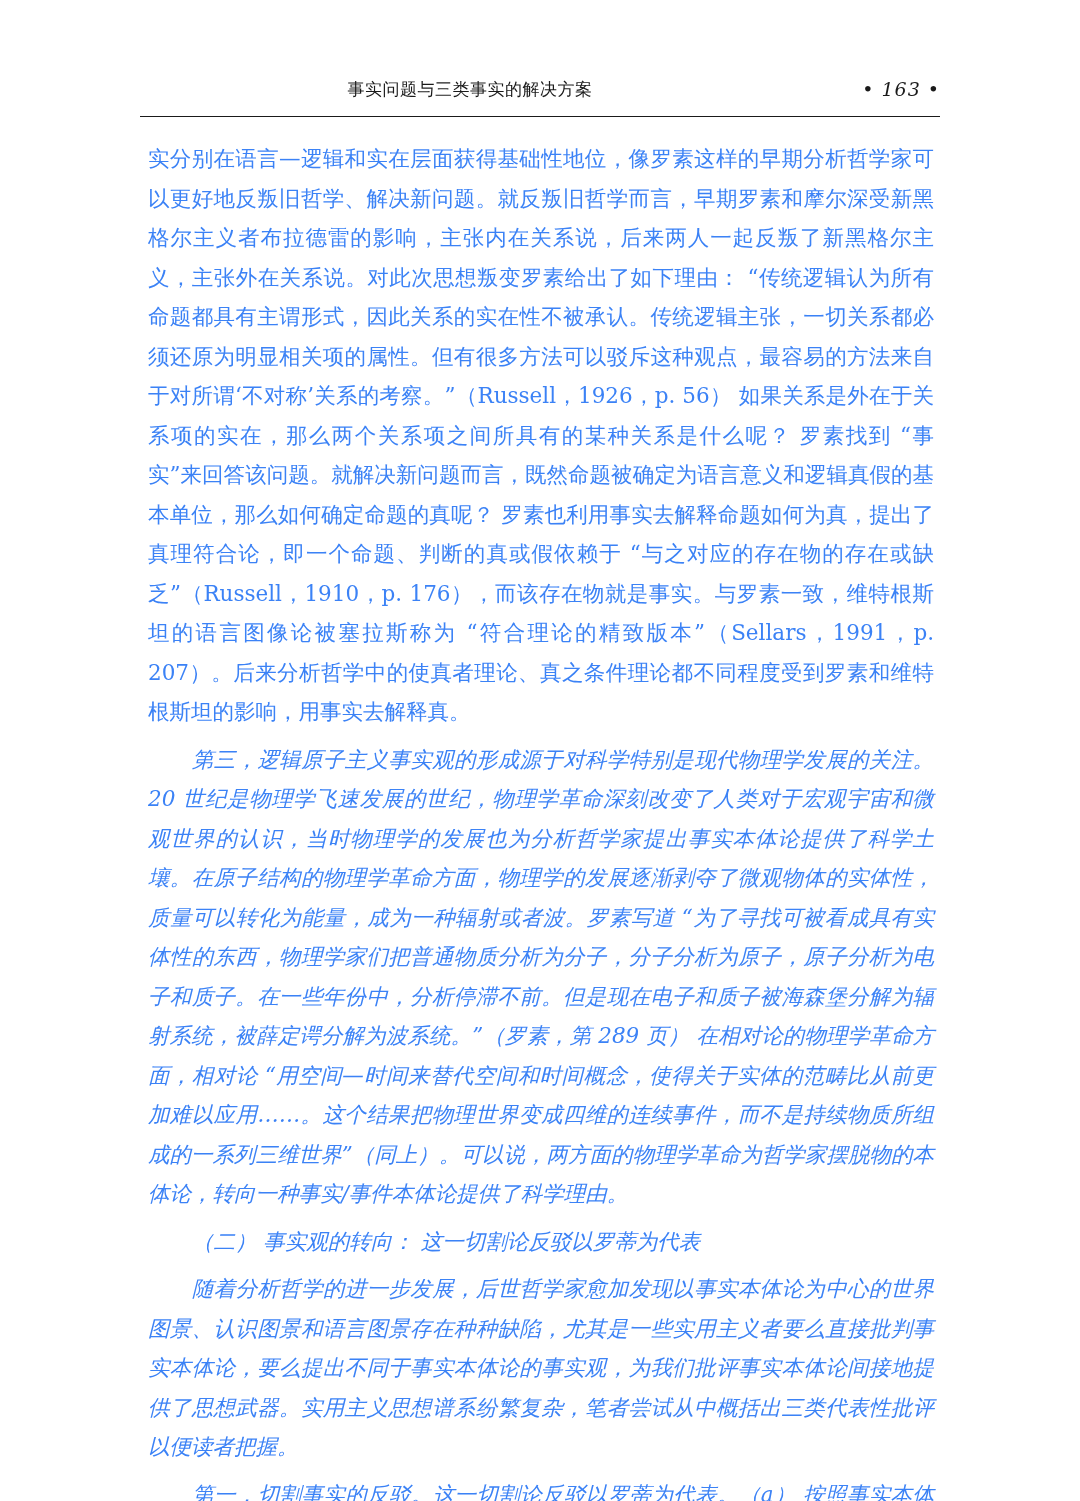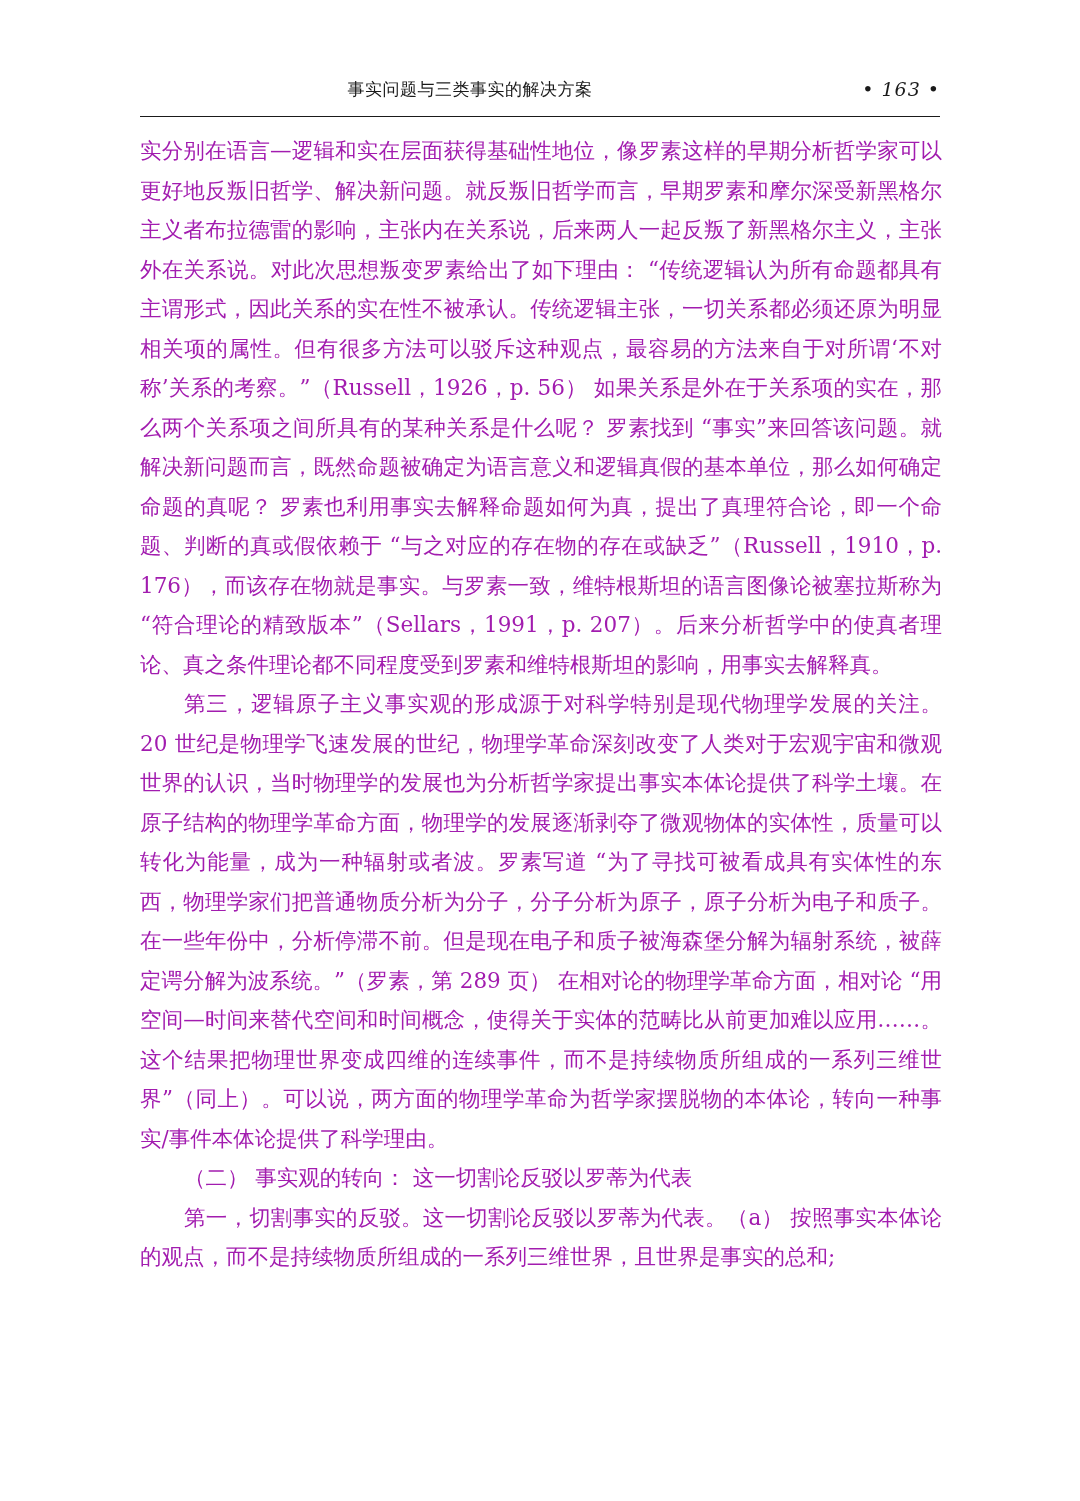--- a/index.html
+++ b/index.html
@@ -59,31 +59,32 @@
     height: 1px;
     background: #1a1a1a;
   }
   .content {
     position: absolute;
     left: 140px;
     top: 131px;
     width: 802px;
   }
   p {
-    margin: 0;
+    margin: 8px;
     font-size: 21.5px;
     line-height: 39.5px;
     text-align: justify;
     text-align-last: left;
     text-justify: inter-ideograph;
-    color: #a21caf;
+    color: #3b82f6;
     letter-spacing: 0px;
   }
   p.indent {
     text-indent: 44px;
+    font-style: italic;
   }
   .footer {
     position: absolute;
     left: 0;
     bottom: 0;
     width: 1080px;
     height: 90px;
   }
 </style>
 </head>
@@ -94,20 +95,21 @@
   <div class="header">
     <div class="header-title">事实问题与三类事实的解决方案</div>
     <div class="header-page">• 163 •</div>
   </div>
   <div class="header-rule"></div>
 
   <div class="content">
     <p>实分别在语言—逻辑和实在层面获得基础性地位，像罗素这样的早期分析哲学家可以更好地反叛旧哲学、解决新问题。就反叛旧哲学而言，早期罗素和摩尔深受新黑格尔主义者布拉德雷的影响，主张内在关系说，后来两人一起反叛了新黑格尔主义，主张外在关系说。对此次思想叛变罗素给出了如下理由： “传统逻辑认为所有命题都具有主谓形式，因此关系的实在性不被承认。传统逻辑主张，一切关系都必须还原为明显相关项的属性。但有很多方法可以驳斥这种观点，最容易的方法来自于对所谓‘不对称’关系的考察。”（Russell，1926，p. 56） 如果关系是外在于关系项的实在，那么两个关系项之间所具有的某种关系是什么呢？ 罗素找到 “事实”来回答该问题。就解决新问题而言，既然命题被确定为语言意义和逻辑真假的基本单位，那么如何确定命题的真呢？ 罗素也利用事实去解释命题如何为真，提出了真理符合论，即一个命题、判断的真或假依赖于 “与之对应的存在物的存在或缺乏”（Russell，1910，p. 176），而该存在物就是事实。与罗素一致，维特根斯坦的语言图像论被塞拉斯称为 “符合理论的精致版本”（Sellars，1991，p. 207）。后来分析哲学中的使真者理论、真之条件理论都不同程度受到罗素和维特根斯坦的影响，用事实去解释真。</p>
     <p class="indent">第三，逻辑原子主义事实观的形成源于对科学特别是现代物理学发展的关注。20 世纪是物理学飞速发展的世纪，物理学革命深刻改变了人类对于宏观宇宙和微观世界的认识，当时物理学的发展也为分析哲学家提出事实本体论提供了科学土壤。在原子结构的物理学革命方面，物理学的发展逐渐剥夺了微观物体的实体性，质量可以转化为能量，成为一种辐射或者波。罗素写道 “为了寻找可被看成具有实体性的东西，物理学家们把普通物质分析为分子，分子分析为原子，原子分析为电子和质子。在一些年份中，分析停滞不前。但是现在电子和质子被海森堡分解为辐射系统，被薛定谔分解为波系统。”（罗素，第 289 页） 在相对论的物理学革命方面，相对论 “用空间—时间来替代空间和时间概念，使得关于实体的范畴比从前更加难以应用……。这个结果把物理世界变成四维的连续事件，而不是持续物质所组成的一系列三维世界”（同上）。可以说，两方面的物理学革命为哲学家摆脱物的本体论，转向一种事实/事件本体论提供了科学理由。</p>
     <p class="indent">（二） 事实观的转向： 这一切割论反驳以罗蒂为代表</p>
+    <p class="indent">随着分析哲学的进一步发展，后世哲学家愈加发现以事实本体论为中心的世界图景、认识图景和语言图景存在种种缺陷，尤其是一些实用主义者要么直接批判事实本体论，要么提出不同于事实本体论的事实观，为我们批评事实本体论间接地提供了思想武器。实用主义思想谱系纷繁复杂，笔者尝试从中概括出三类代表性批评以便读者把握。</p>
     <p class="indent">第一，切割事实的反驳。这一切割论反驳以罗蒂为代表。（a） 按照事实本体论的观点，而不是持续物质所组成的一系列三维世界，且世界是事实的总和;</p>
   </div>
 
   <div class="footer">
     
     
   </div>
 
 </div>
 

